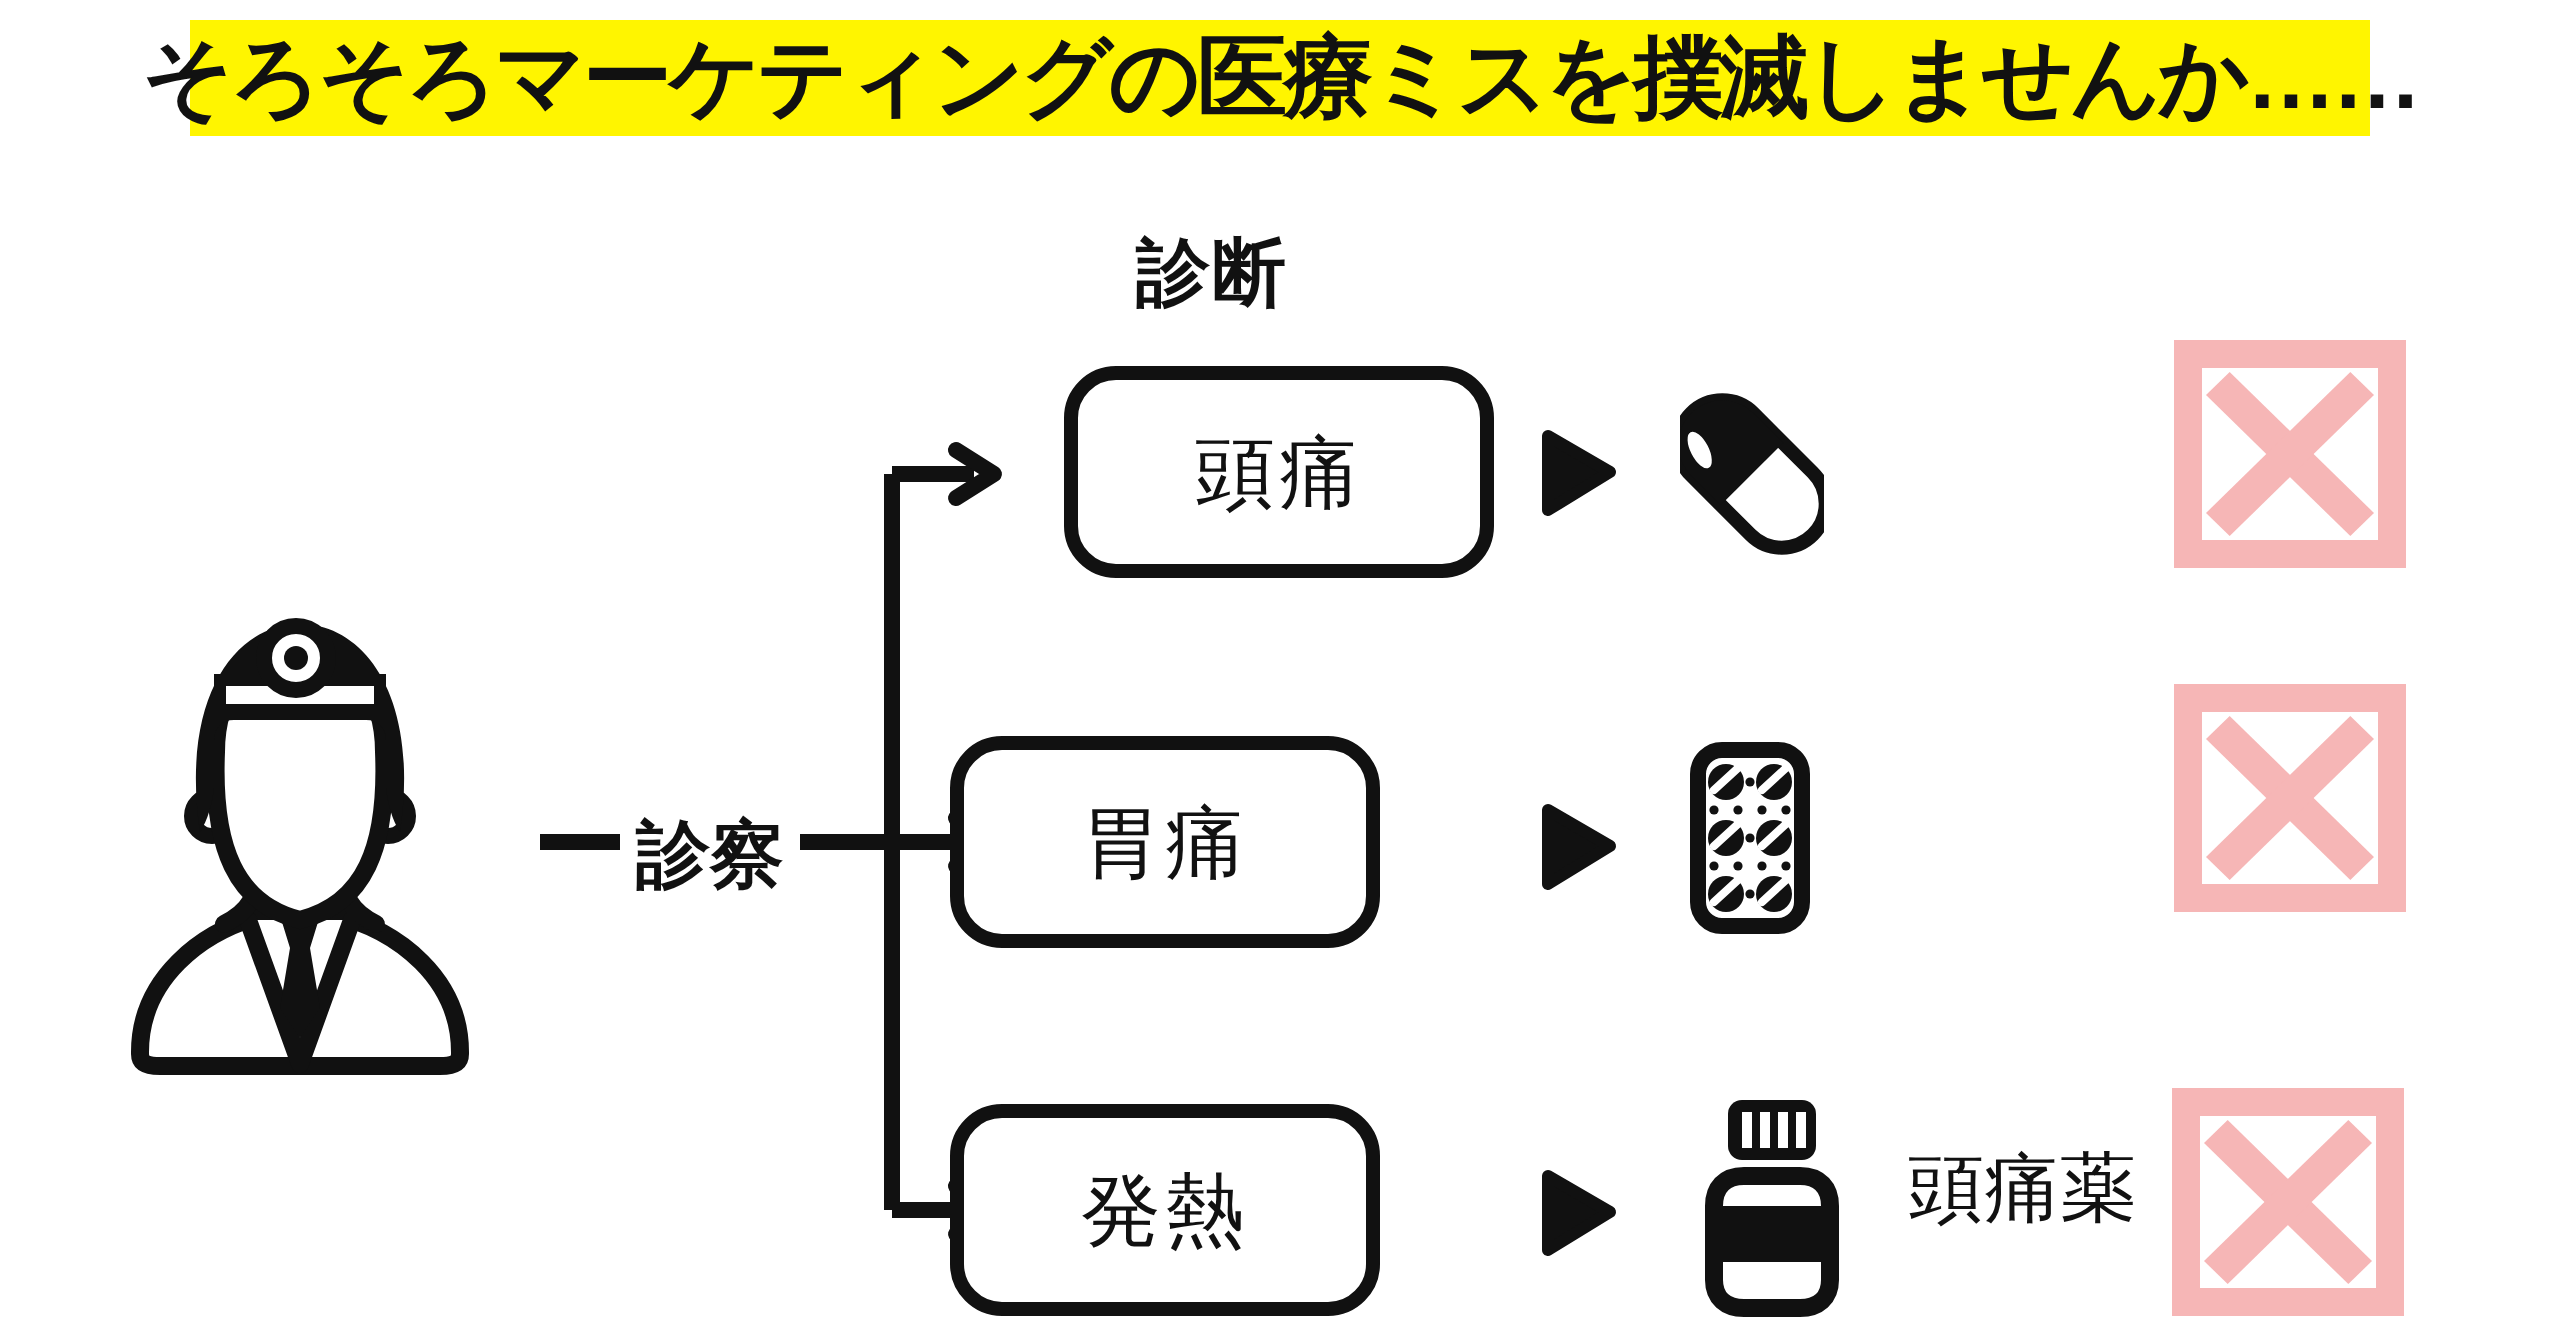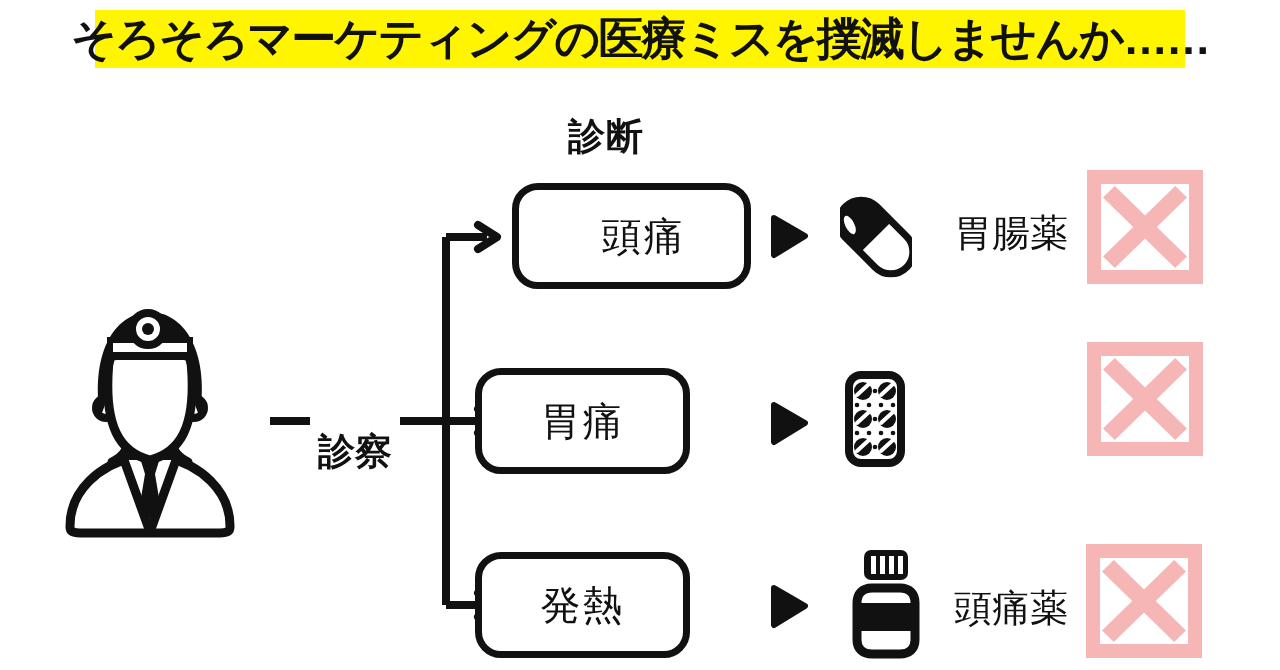--- a/index.html
+++ b/index.html
@@ -14,35 +14,35 @@
     display:flex;align-items:center;justify-content:center;
   }
   #title-band span{
     font-size:45px;font-weight:bold;letter-spacing:-2px;white-space:nowrap;color:#111;
   }
   
   .col-header{font-size:37px;font-weight:bold;letter-spacing:1px;}
   #header-diagnosis{left:568px;top:112px;}
   #header-prescription{left:893px;top:112px;}
   
-  #exam-label{left:318px;top:403px;font-size:37px;font-weight:bold;margin-top:24px;}
+  #exam-label{left:318px;top:403px;font-size:37px;font-weight:bold;}
   
   .diag-box{
     width:201px;height:92px;border:7px solid #111;border-radius:26px;background:#fff;
     display:flex;align-items:center;justify-content:center;
   }
   .diag-box span{font-size:40px;letter-spacing:2px;}
-  #diag-box-0{left:512px;top:183px;padding-left:24px;}
+  #diag-box-0{left:532px;top:183px;}
   #diag-box-1{left:475px;top:368px;}
   #diag-box-2{left:475px;top:552px;}
   
   .rx-label{font-size:38px;letter-spacing:0px;white-space:nowrap;}
   #rx-label-0{left:954px;top:208px;}
   #rx-label-1{left:954px;top:381px;}
-  #rx-label-2{left:954px;top:583px;}
+  #rx-label-2{left:954px;top:569px;}
   
   .xmark{width:88px;height:86px;border:14px solid #f6b6b6;background:#fff;}
   #xmark-0{left:1087px;top:170px;}
   #xmark-1{left:1087px;top:342px;}
   #xmark-2{left:1086px;top:544px;}
   .xmark svg{display:block;width:100%;height:100%;}
   svg{display:block;}
 </style>
 </head>
 <body>
@@ -160,21 +160,20 @@
     <g fill="#fff">
       <rect x="19" y="7" width="5" height="18"></rect>
       <rect x="28" y="7" width="5" height="18"></rect>
       <rect x="37" y="7" width="5" height="18"></rect>
       <rect x="46" y="7" width="5" height="18"></rect>
     </g>
     <path d="M20,39 L48,39 C58,39 63,45 63,54 L63,91 C63,100 57,105 48,105 L20,105 C11,105 5,100 5,91 L5,54 C5,45 10,39 20,39 Z" fill="#fff" stroke="#111" stroke-width="9"></path>
     <rect x="6" y="54" width="56" height="28" fill="#111"></rect>
   </svg>
 
-  <div class="abs rx-label" id="rx-label-0">胃腸薬</div>
   <div class="abs rx-label" id="rx-label-2">頭痛薬</div>
 
   <div class="abs xmark" id="xmark-0">
     <svg viewBox="0 0 100 100" preserveAspectRatio="none">
       <g stroke="#f6b6b6" stroke-width="19">
         <line x1="9" y1="9" x2="91" y2="91"></line>
           <line x1="91" y1="9" x2="9" y2="91"></line>
       </g>
     </svg>
   </div>

